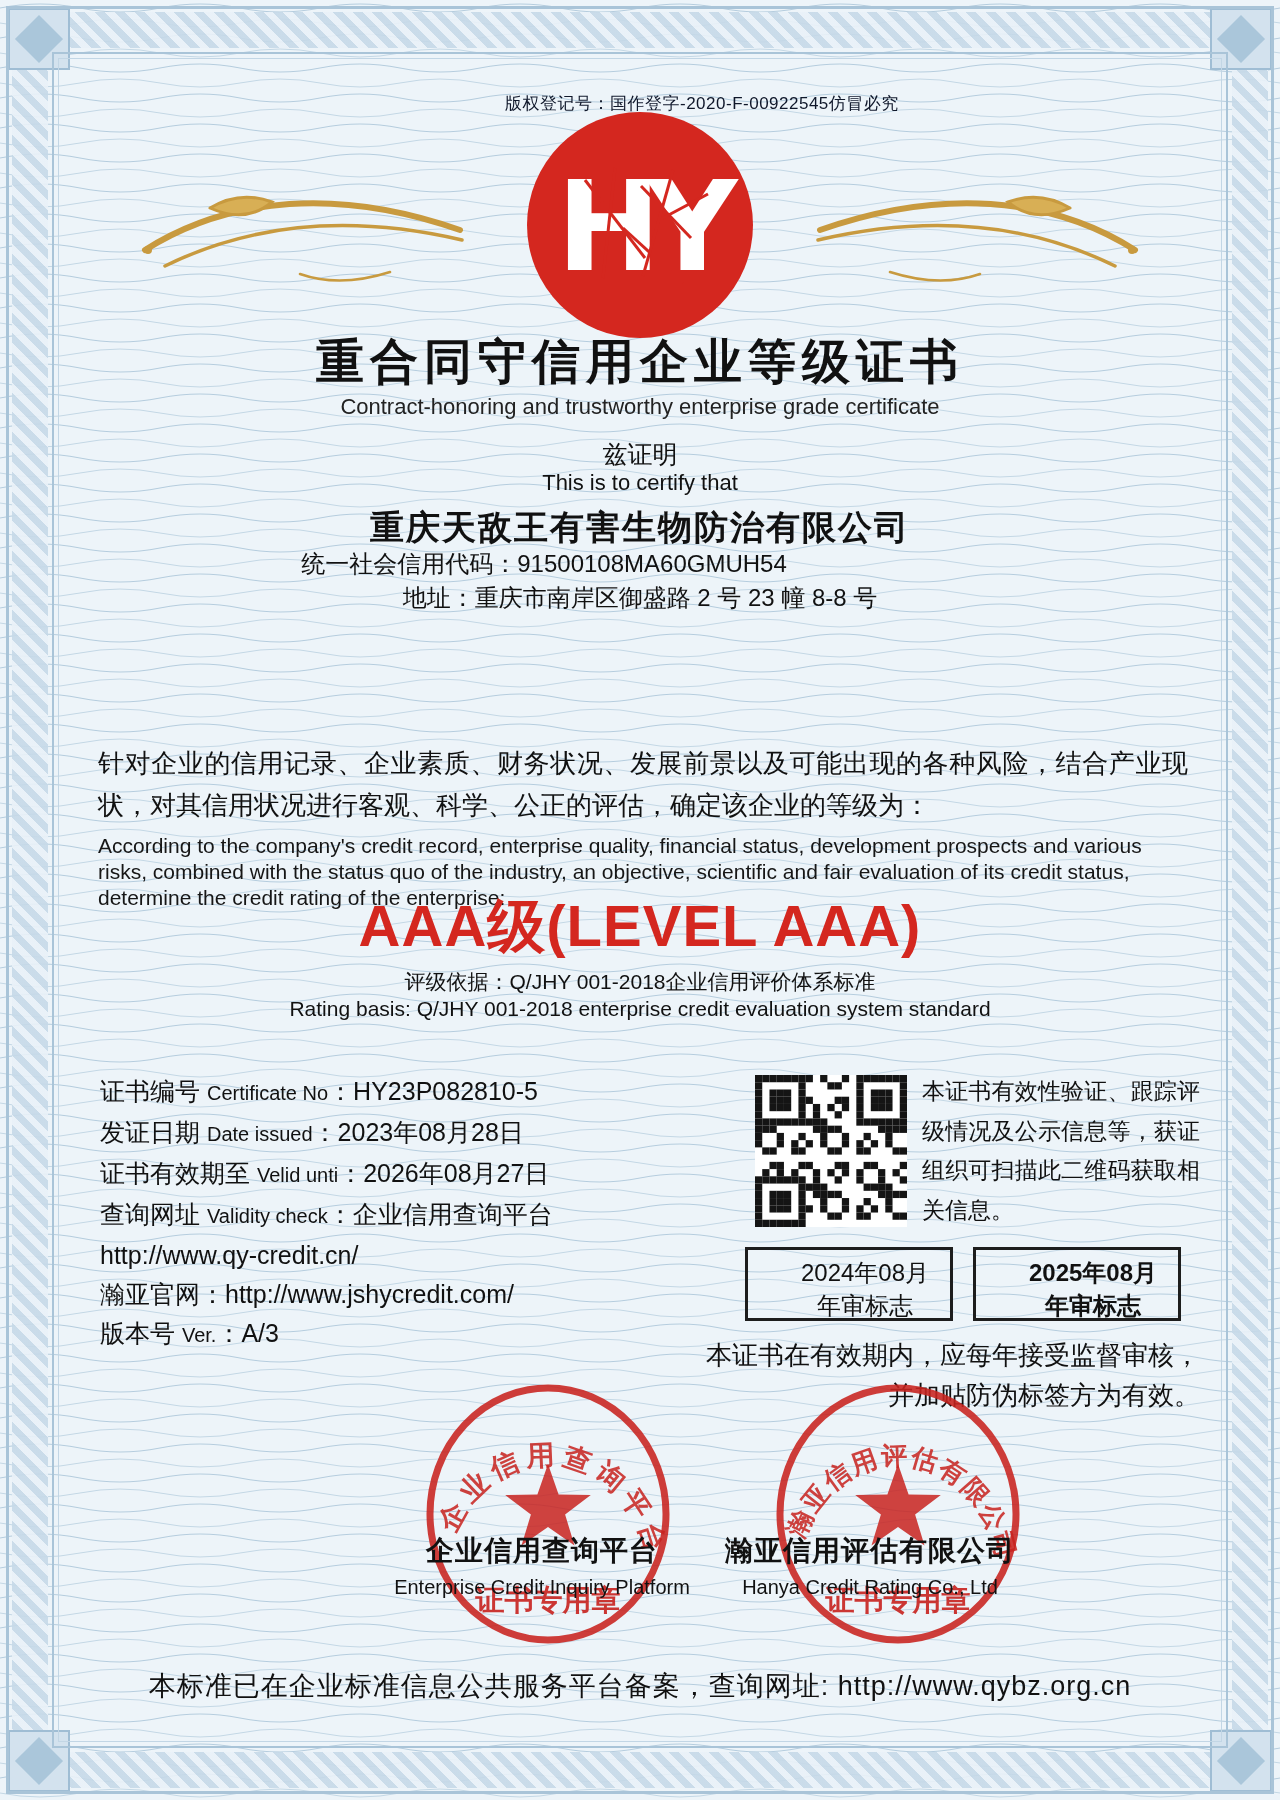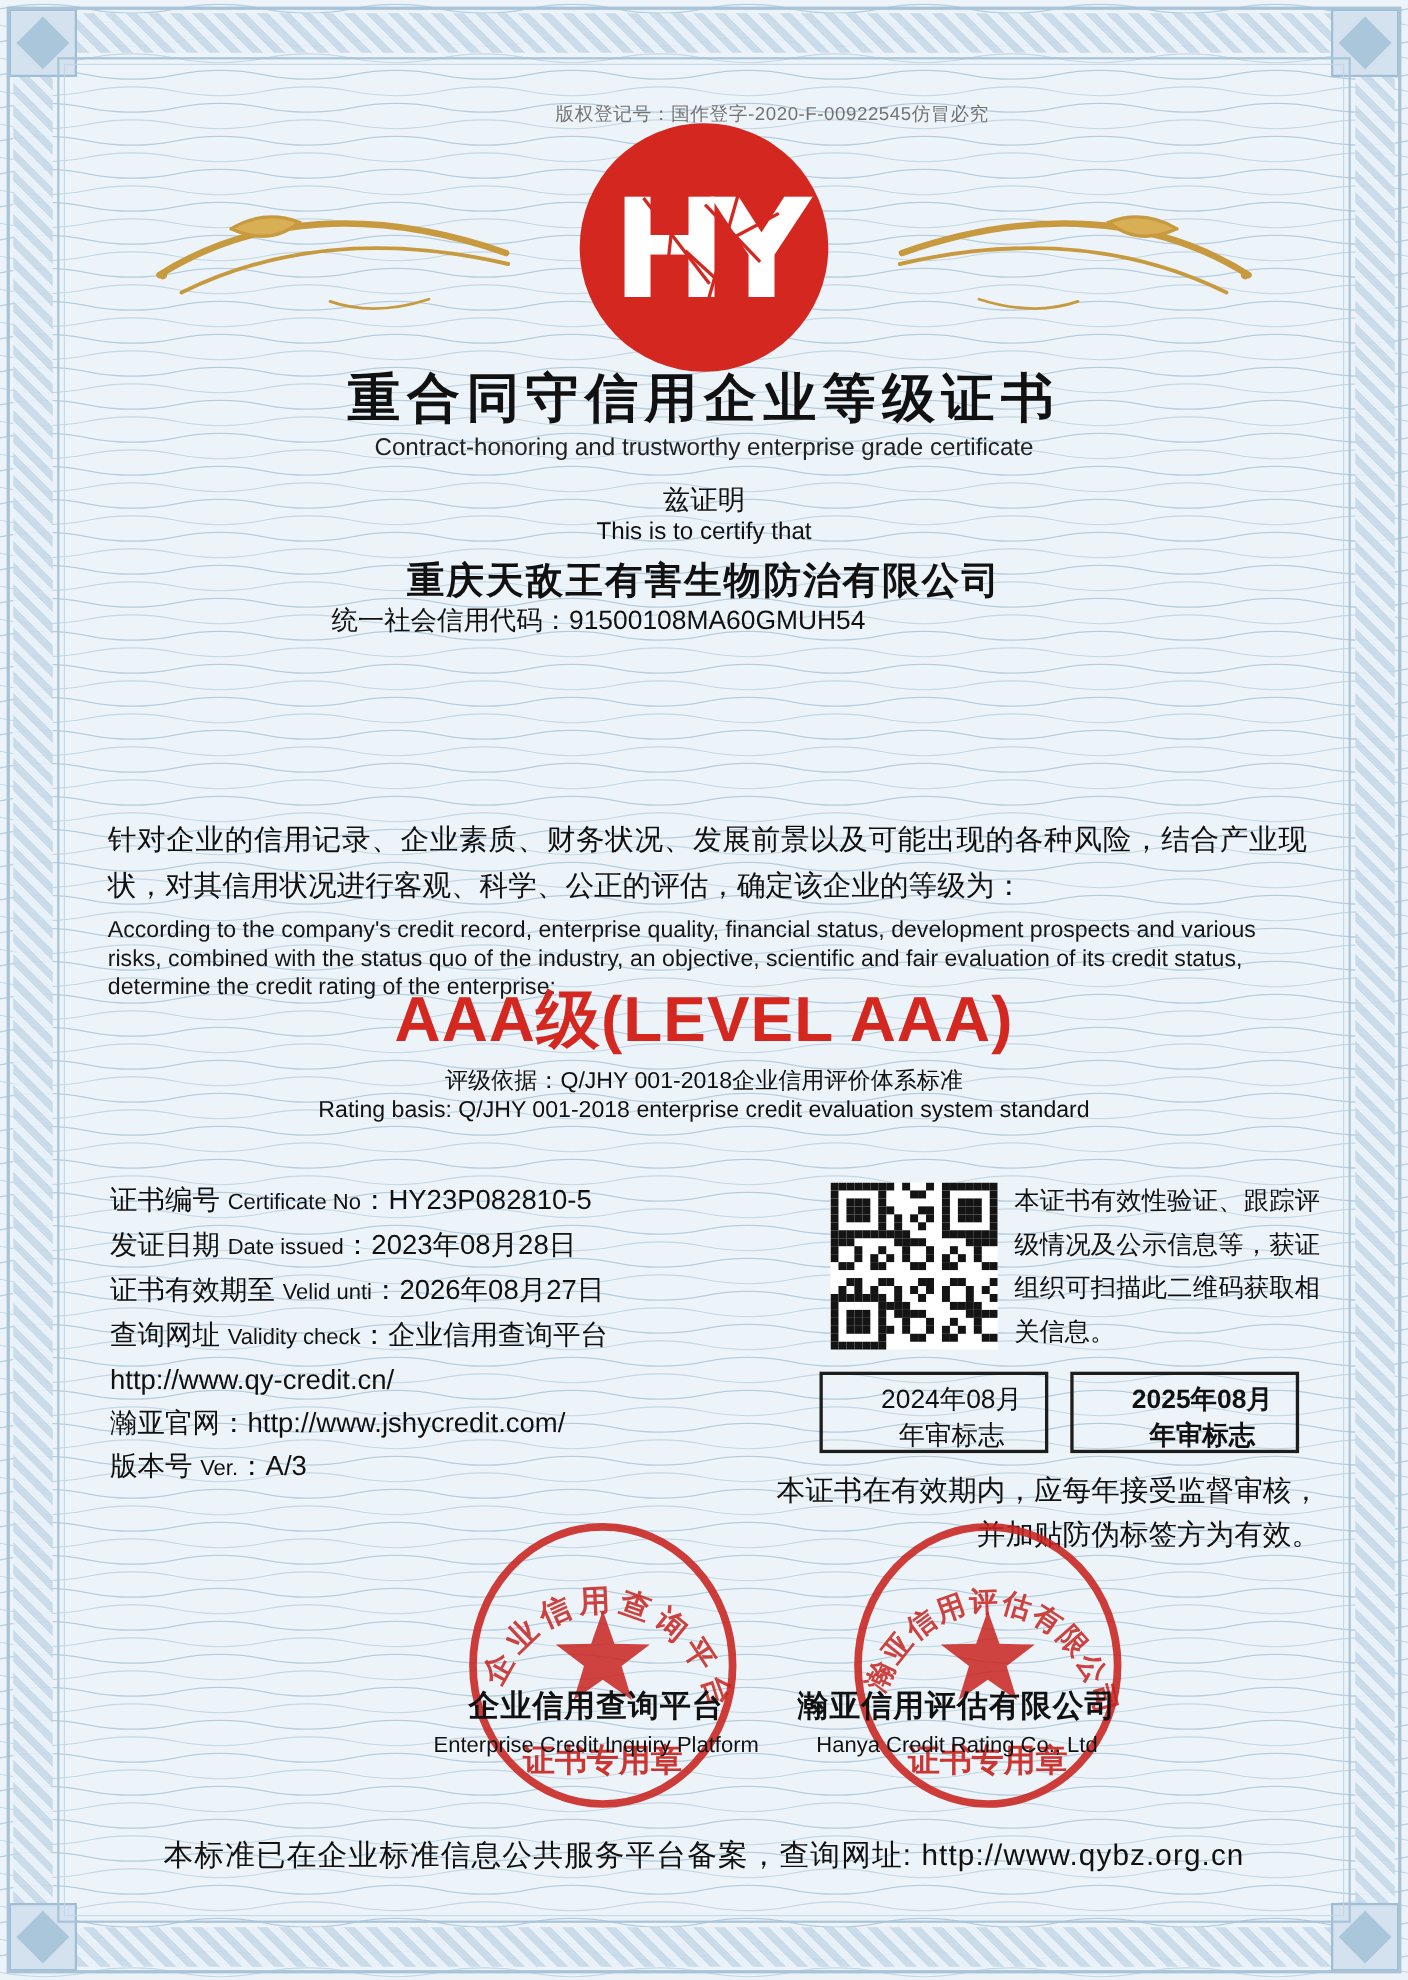--- a/index.html
+++ b/index.html
@@ -14,21 +14,21 @@
   .band{position:absolute;background:repeating-linear-gradient(45deg,#c6d9e8 0 7px,#e9f1f8 7px 14px);opacity:.9;pointer-events:none;}
   .band.top{left:12px;right:12px;top:12px;height:36px;}
   .band.bottom{left:12px;right:12px;bottom:12px;height:36px;}
   .band.left{left:12px;top:12px;bottom:12px;width:36px;}
   .band.right{right:12px;top:12px;bottom:12px;width:36px;}
   .corner{position:absolute;width:58px;height:58px;background:#d3e2ee;border:2px solid #9fbdd4;pointer-events:none;}
   .corner i{position:absolute;inset:12px;background:#aac6da;transform:rotate(45deg);}
   .frame-inner1{position:absolute;inset:52px;border:2px solid #a9c4d8;pointer-events:none;}
   .frame-inner2{position:absolute;inset:58px;border:1px solid #c2d6e5;pointer-events:none;}
   
-  .copyright{top:92px;left:505px;width:420px;font-size:17px;color:#737373;letter-spacing:.5px;}
+  .copyright{top:92px;left:505px;width:420px;font-size:17px;color:#0f172a;letter-spacing:.5px;}
   .title-cn{top:330px;left:0;width:1280px;text-align:center;font-size:48px;font-weight:bold;letter-spacing:6px;}
   .title-en{top:394px;left:0;width:1280px;text-align:center;font-size:22px;color:#222;}
   .certify-cn{top:438px;left:0;width:1280px;text-align:center;font-size:25px;}
   .certify-en{top:470px;left:0;width:1280px;text-align:center;font-size:22px;}
   .company-name{top:505px;left:0;width:1280px;text-align:center;font-size:34px;font-weight:bold;letter-spacing:2px;}
   .credit-code{top:548px;left:0;width:1088px;text-align:center;font-size:24px;}
   .address{top:582px;left:0;width:1280px;text-align:center;font-size:24px;}
   .para-cn{top:742px;left:98px;width:1090px;font-size:26px;line-height:42px;text-align:justify;}
   .para-en{top:833px;left:98px;width:1090px;font-size:21px;line-height:26px;color:#161616;}
   .level{top:888px;left:0;width:1280px;text-align:center;font-size:58px;font-weight:bold;letter-spacing:1px;}
@@ -122,20 +122,21 @@
     </g>
   </svg>
 
   <div class="abs title-cn">重合同守信用企业等级证书</div>
   <div class="abs title-en">Contract-honoring and trustworthy enterprise grade certificate</div>
   <div class="abs certify-cn">兹证明</div>
   <div class="abs certify-en">This is to certify that</div>
 
   <div class="abs company-name">重庆天敌王有害生物防治有限公司</div>
   <div class="abs credit-code">统一社会信用代码：91500108MA60GMUH54</div>
+  <div class="abs address">地址：重庆市南岸区御盛路 2 号 23 幢 8-8 号</div>
 
   <div class="abs para-cn">针对企业的信用记录、企业素质、财务状况、发展前景以及可能出现的各种风险，结合产业现状，对其信用状况进行客观、科学、公正的评估，确定该企业的等级为：</div>
   <div class="abs para-en">According to the company's credit record, enterprise quality, financial status, development prospects and various risks, combined with the status quo of the industry, an objective, scientific and fair evaluation of its credit status, determine the credit rating of the enterprise:</div>
   <div class="abs level red">AAA级(LEVEL AAA)</div>
   <div class="abs basis-cn">评级依据：Q/JHY 001-2018企业信用评价体系标准</div>
   <div class="abs basis-en">Rating basis: Q/JHY 001-2018 enterprise credit evaluation system standard</div>
 
   <div class="abs details">
     <div><span>证书编号</span> <span class="en">Certificate No</span><span>：HY23P082810-5</span></div>
     <div><span>发证日期</span> <span class="en">Date issued</span><span>：2023年08月28日</span></div>

